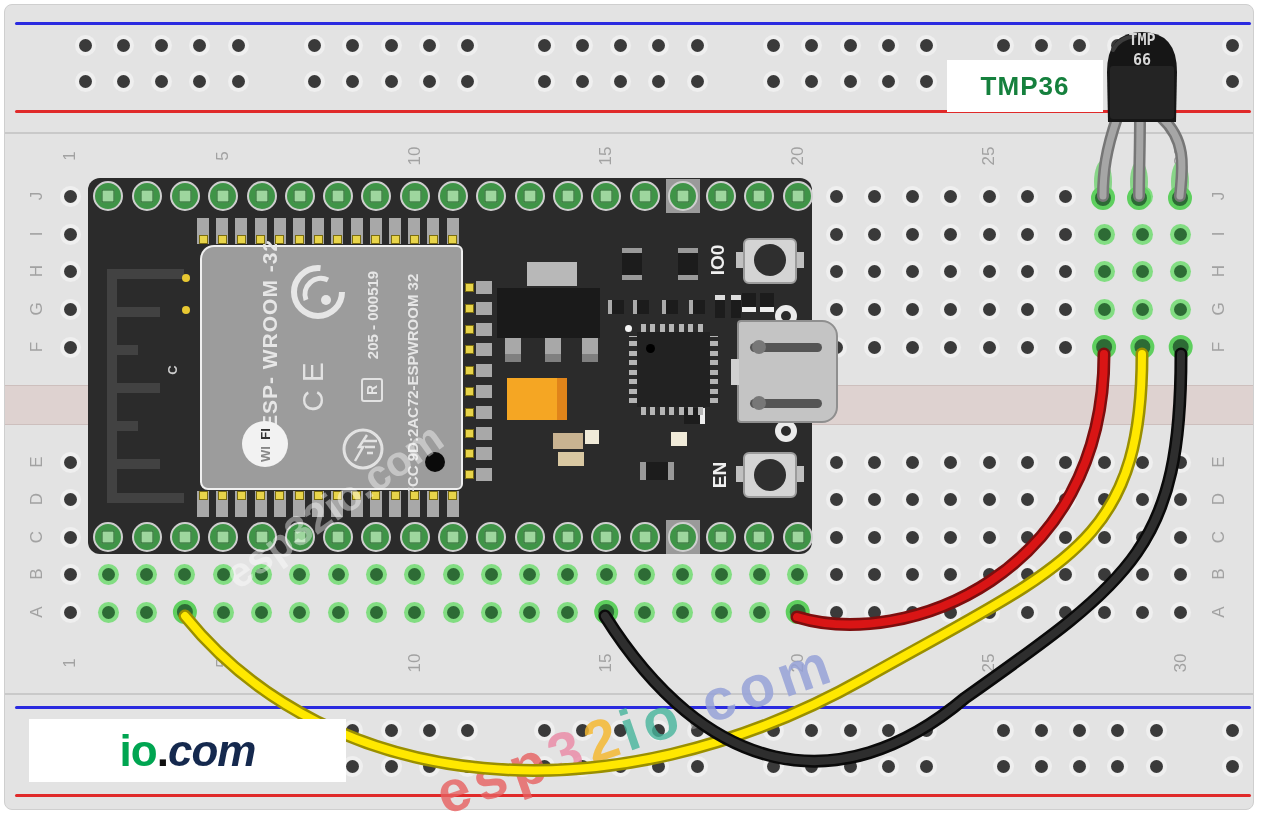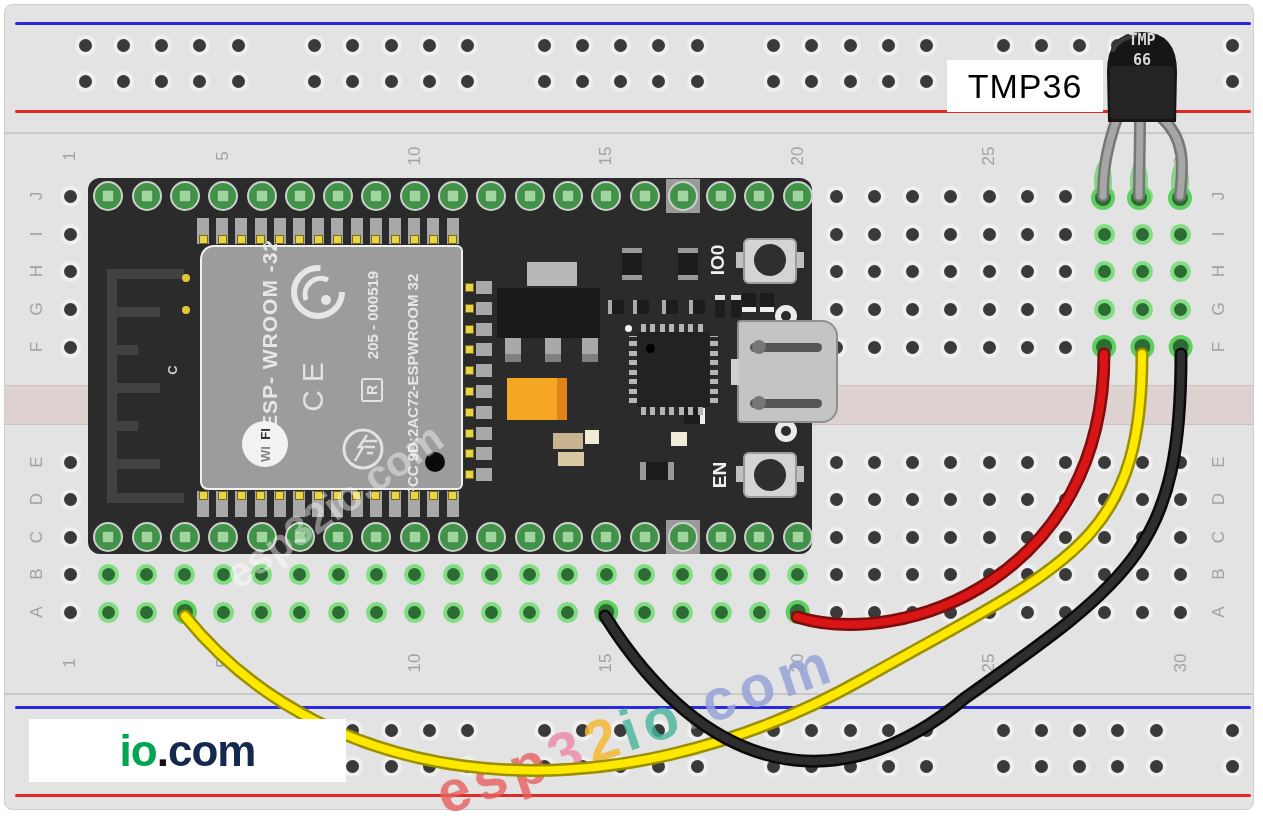--- a/index.html
+++ b/index.html
@@ -30,21 +30,21 @@
   .mtext{color:#e6e6e6;white-space:nowrap;transform:translate(-50%,-50%) rotate(-90deg);}
   .castv{width:12px;background:#a8a8a8;}
   .casty{width:9px;height:9px;background:#e8d44a;border:1px solid #7a6c10;box-sizing:border-box;}
   .smd-dark{background:#1c1c1c;}
   .smd-pad{border-top:5px solid #999;border-bottom:5px solid #999;box-sizing:border-box;}
   
   svg{position:absolute;left:0;top:0;pointer-events:none;}
   
   #tmp-label{left:947px;top:60px;width:156px;height:52px;background:#ffffff;
              display:flex;align-items:center;justify-content:center;z-index:7;}
-  #tmp-label span{color:#000000;font-weight:normal;font-size:34px;letter-spacing:1px;}
+  #tmp-label span{color:#15803d;font-weight:bold;font-size:26px;letter-spacing:1px;}
   #logo{left:29px;top:719px;width:317px;height:63px;background:#ffffff;z-index:7;
         display:flex;align-items:center;justify-content:center;font-weight:bold;
         font-size:44px;letter-spacing:-1px;}
   .wm{font-weight:bold;white-space:nowrap;transform-origin:left center;}
   #wm1{left:230px;top:555px;font-size:42px;color:rgba(255,255,255,0.42);
        transform:rotate(-35deg);z-index:3;}
   #wm2{left:438px;top:762px;font-size:58px;letter-spacing:6px;
        transform:rotate(-19deg);z-index:1;}
   #tmp-body-text{left:1105px;top:30px;width:74px;z-index:6;text-align:center;
        font-family:"DejaVu Sans Mono",monospace;font-weight:bold;color:#d8d8d8;
@@ -753,15 +753,15 @@
       <path d="M 605 616 C 705 775 838 805 965 698 C 1135 578 1181 545 1181 354" stroke="#0a0a0a" stroke-width="13" fill="none" stroke-linecap="round"></path>
       <path d="M 605 616 C 705 775 838 805 965 698 C 1135 578 1181 545 1181 354" stroke="#2e2e2e" stroke-width="8" fill="none" stroke-linecap="round"></path>
     </svg>
 
   <div class="abs" id="tmp-label">
     <span>TMP36</span>
   </div>
   <div class="abs" id="logo">
       <span style="color: rgb(0, 165, 81);">io</span>
       <span style="color: rgb(17, 17, 17);">.</span>
-      <span style="color: rgb(21, 41, 78);">com</span>
+      <span style="color: rgb(21, 41, 78); font-style: italic;">com</span>
     </div>
 </div>
 
 </body></html>

